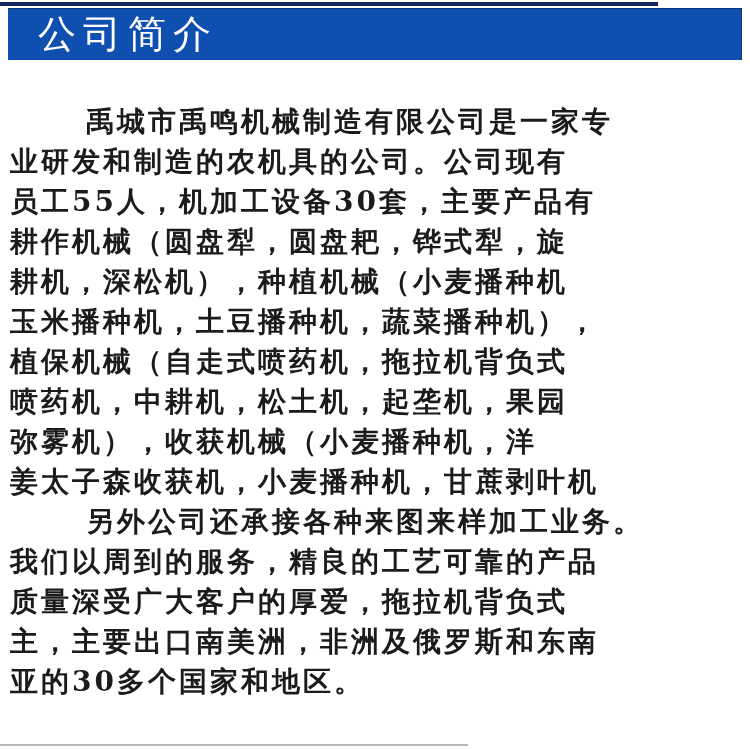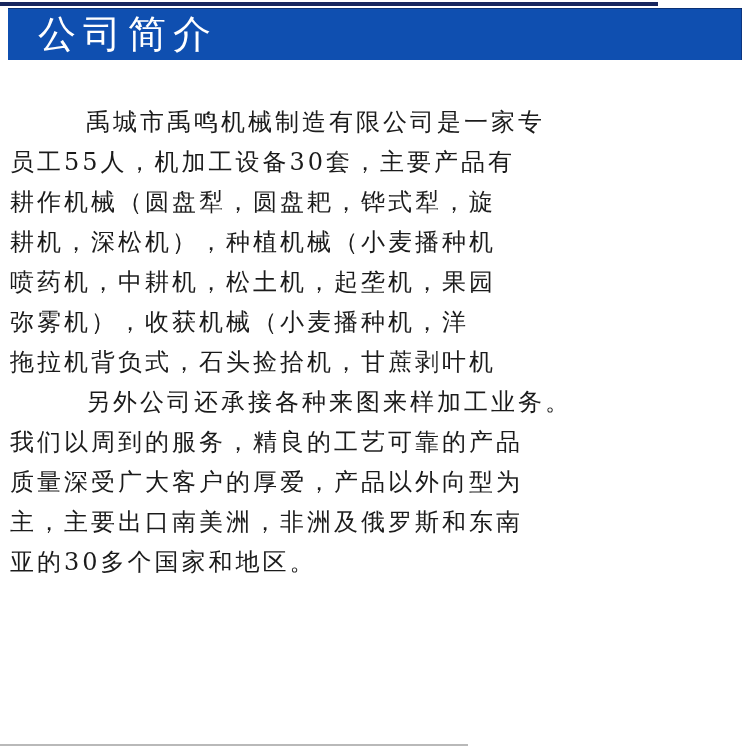--- a/index.html
+++ b/index.html
@@ -44,24 +44,24 @@
   .body-text {
     position: absolute;
     left: 10px;
     top: 102px;
     width: 736px;
     color: var(--body-text, #1b1b1b);
   }
   .line {
     height: 40px;
     line-height: 40px;
-    font-size: 24px;
+    font-size: 28px;
     letter-spacing: 3px;
     white-space: nowrap;
-    font-weight: normal;
+    font-weight: bold;
   }
   .line.indent {
     padding-left: 76px;
   }
   .bottom-divider {
     position: absolute;
     left: 0;
     top: 744px;
     width: 468px;
     height: 2px;
@@ -74,28 +74,31 @@
 <div class="canvas">
 
   <div class="top-strip"></div>
 
   <div class="header-bar">
     <span class="header-title">公司简介</span>
   </div>
 
   <div class="body-text">
     <div class="line indent">禹城市禹鸣机械制造有限公司是一家专</div>
+    <div class="line">业研发和制造的农机具的公司。公司现有</div>
     <div class="line">员工55人，机加工设备30套，主要产品有</div>
     <div class="line">耕作机械（圆盘犁，圆盘耙，铧式犁，旋</div>
     <div class="line">耕机，深松机），种植机械（小麦播种机</div>
+    <div class="line">玉米播种机，土豆播种机，蔬菜播种机），</div>
+    <div class="line">植保机械（自走式喷药机，拖拉机背负式</div>
     <div class="line">喷药机，中耕机，松土机，起垄机，果园</div>
     <div class="line">弥雾机），收获机械（小麦播种机，洋</div>
-    <div class="line">拖拉机背负式，石头捡拾机，甘蔗剥叶机</div>
+    <div class="line">姜太子森收获机，小麦播种机，甘蔗剥叶机</div>
     <div class="line indent">另外公司还承接各种来图来样加工业务。</div>
     <div class="line">我们以周到的服务，精良的工艺可靠的产品</div>
-    <div class="line">质量深受广大客户的厚爱，产品以外向型为</div>
+    <div class="line">质量深受广大客户的厚爱，拖拉机背负式</div>
     <div class="line">主，主要出口南美洲，非洲及俄罗斯和东南</div>
     <div class="line">亚的30多个国家和地区。</div>
   </div>
 
   <div class="bottom-divider"></div>
 
 </div>
 
 </body></html>

